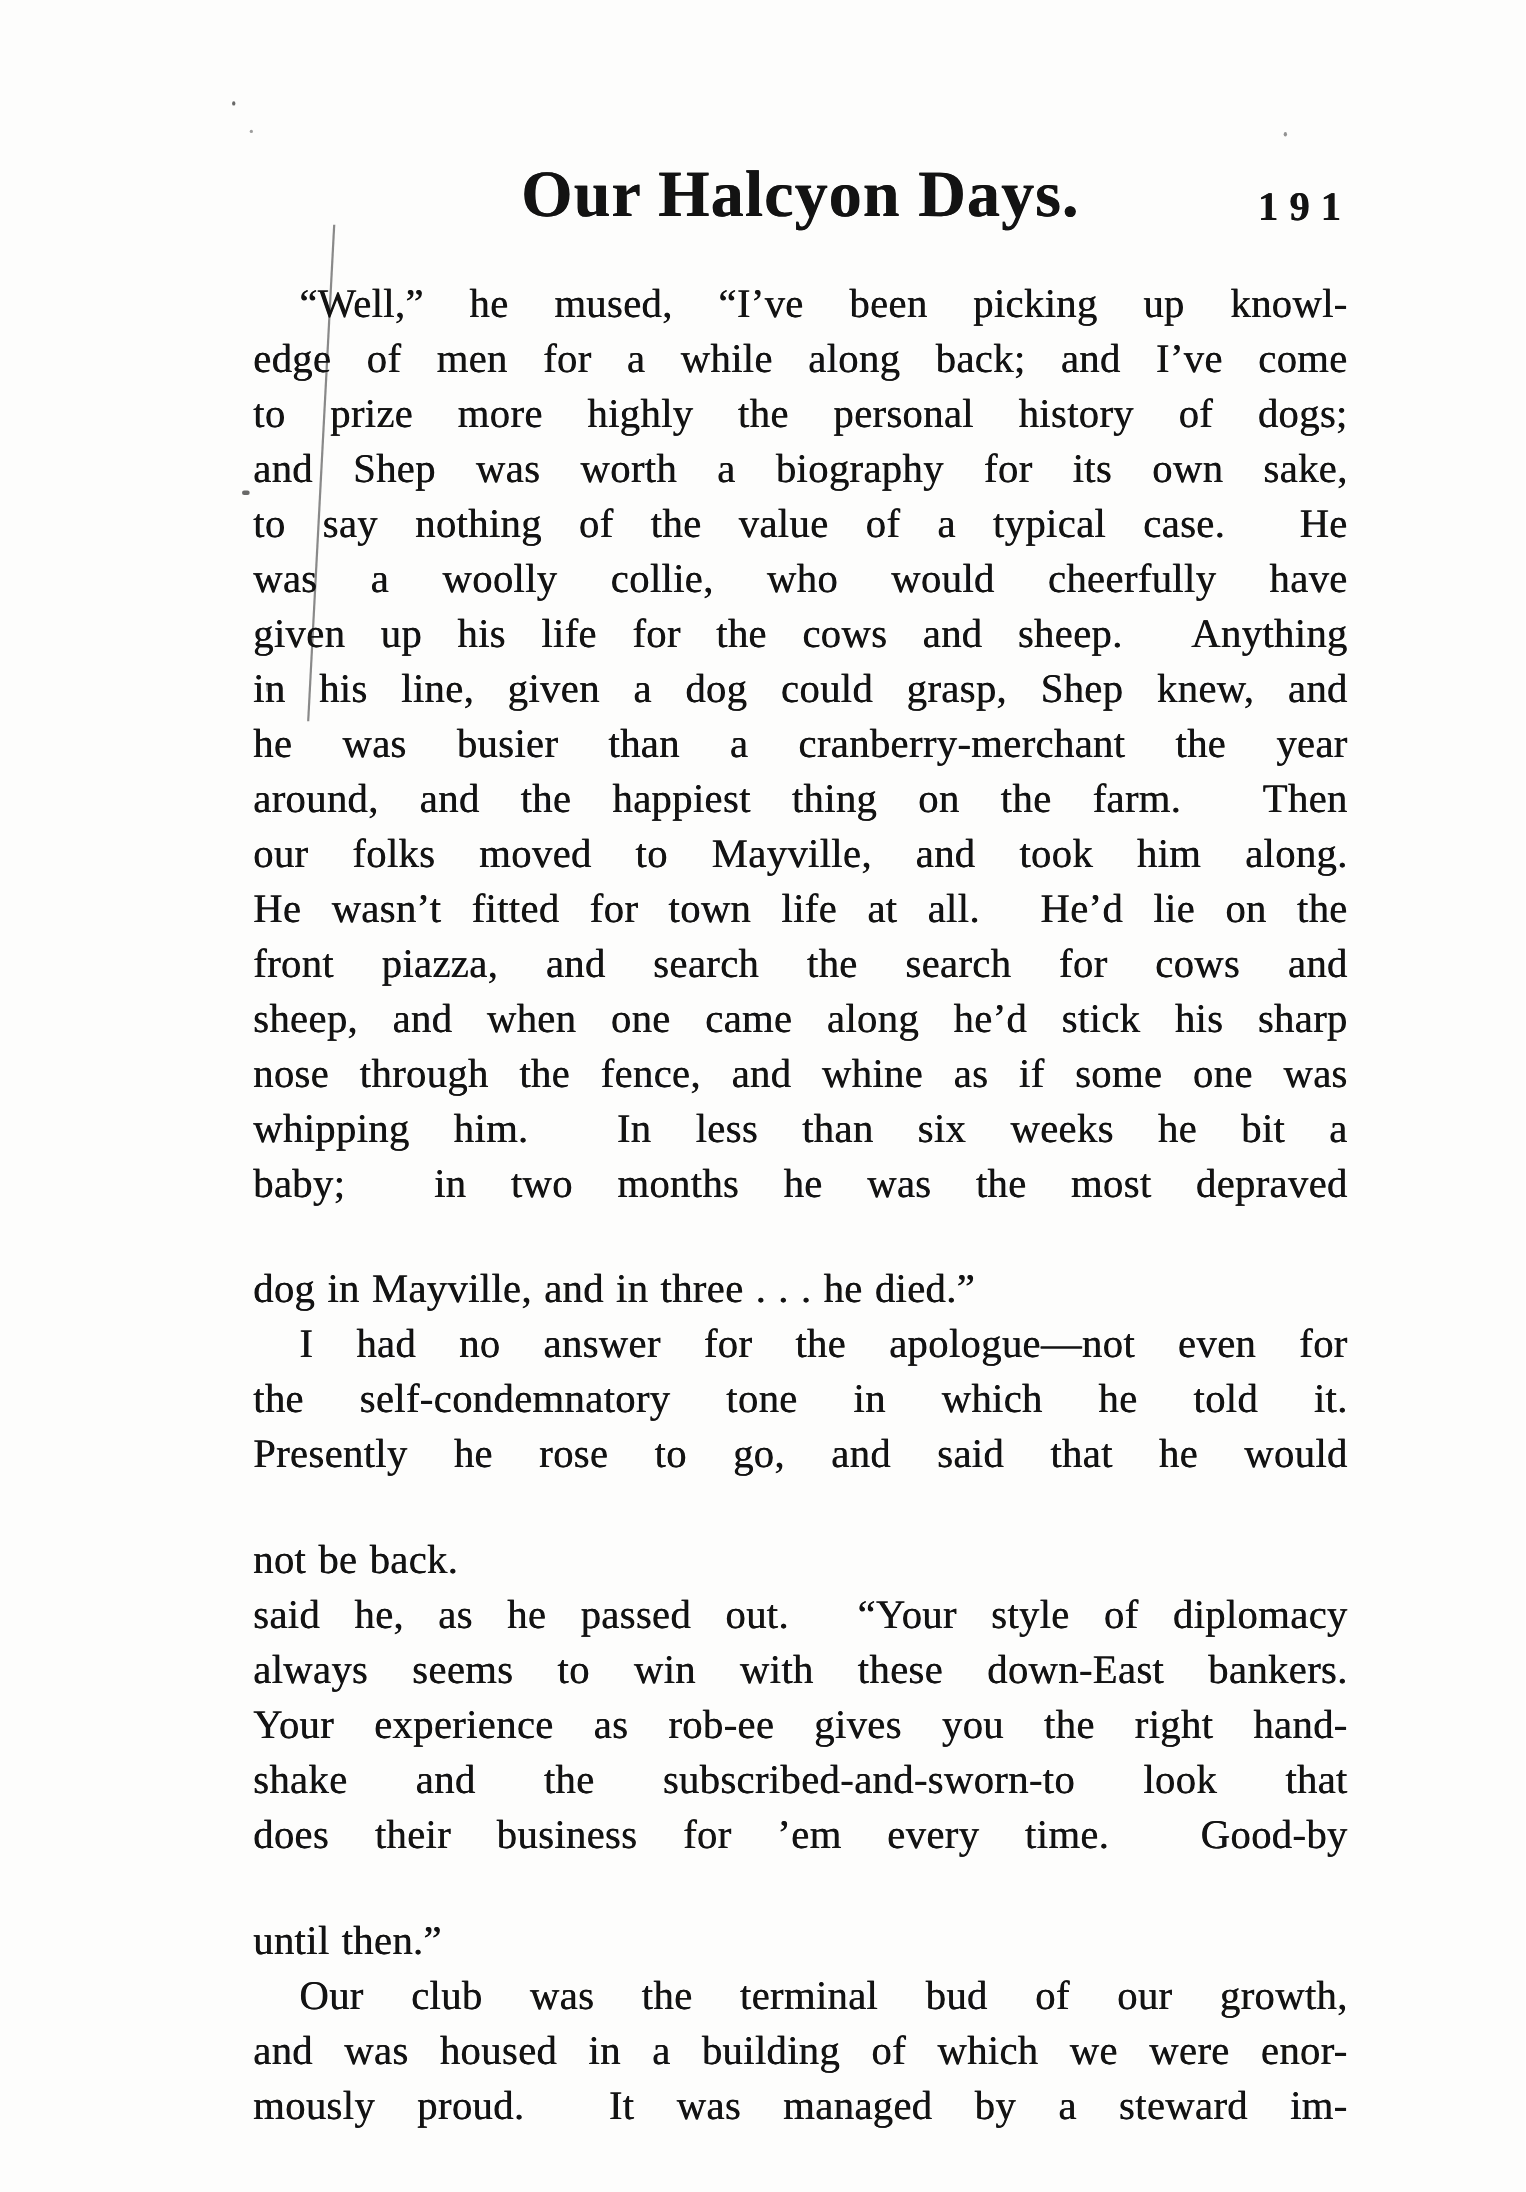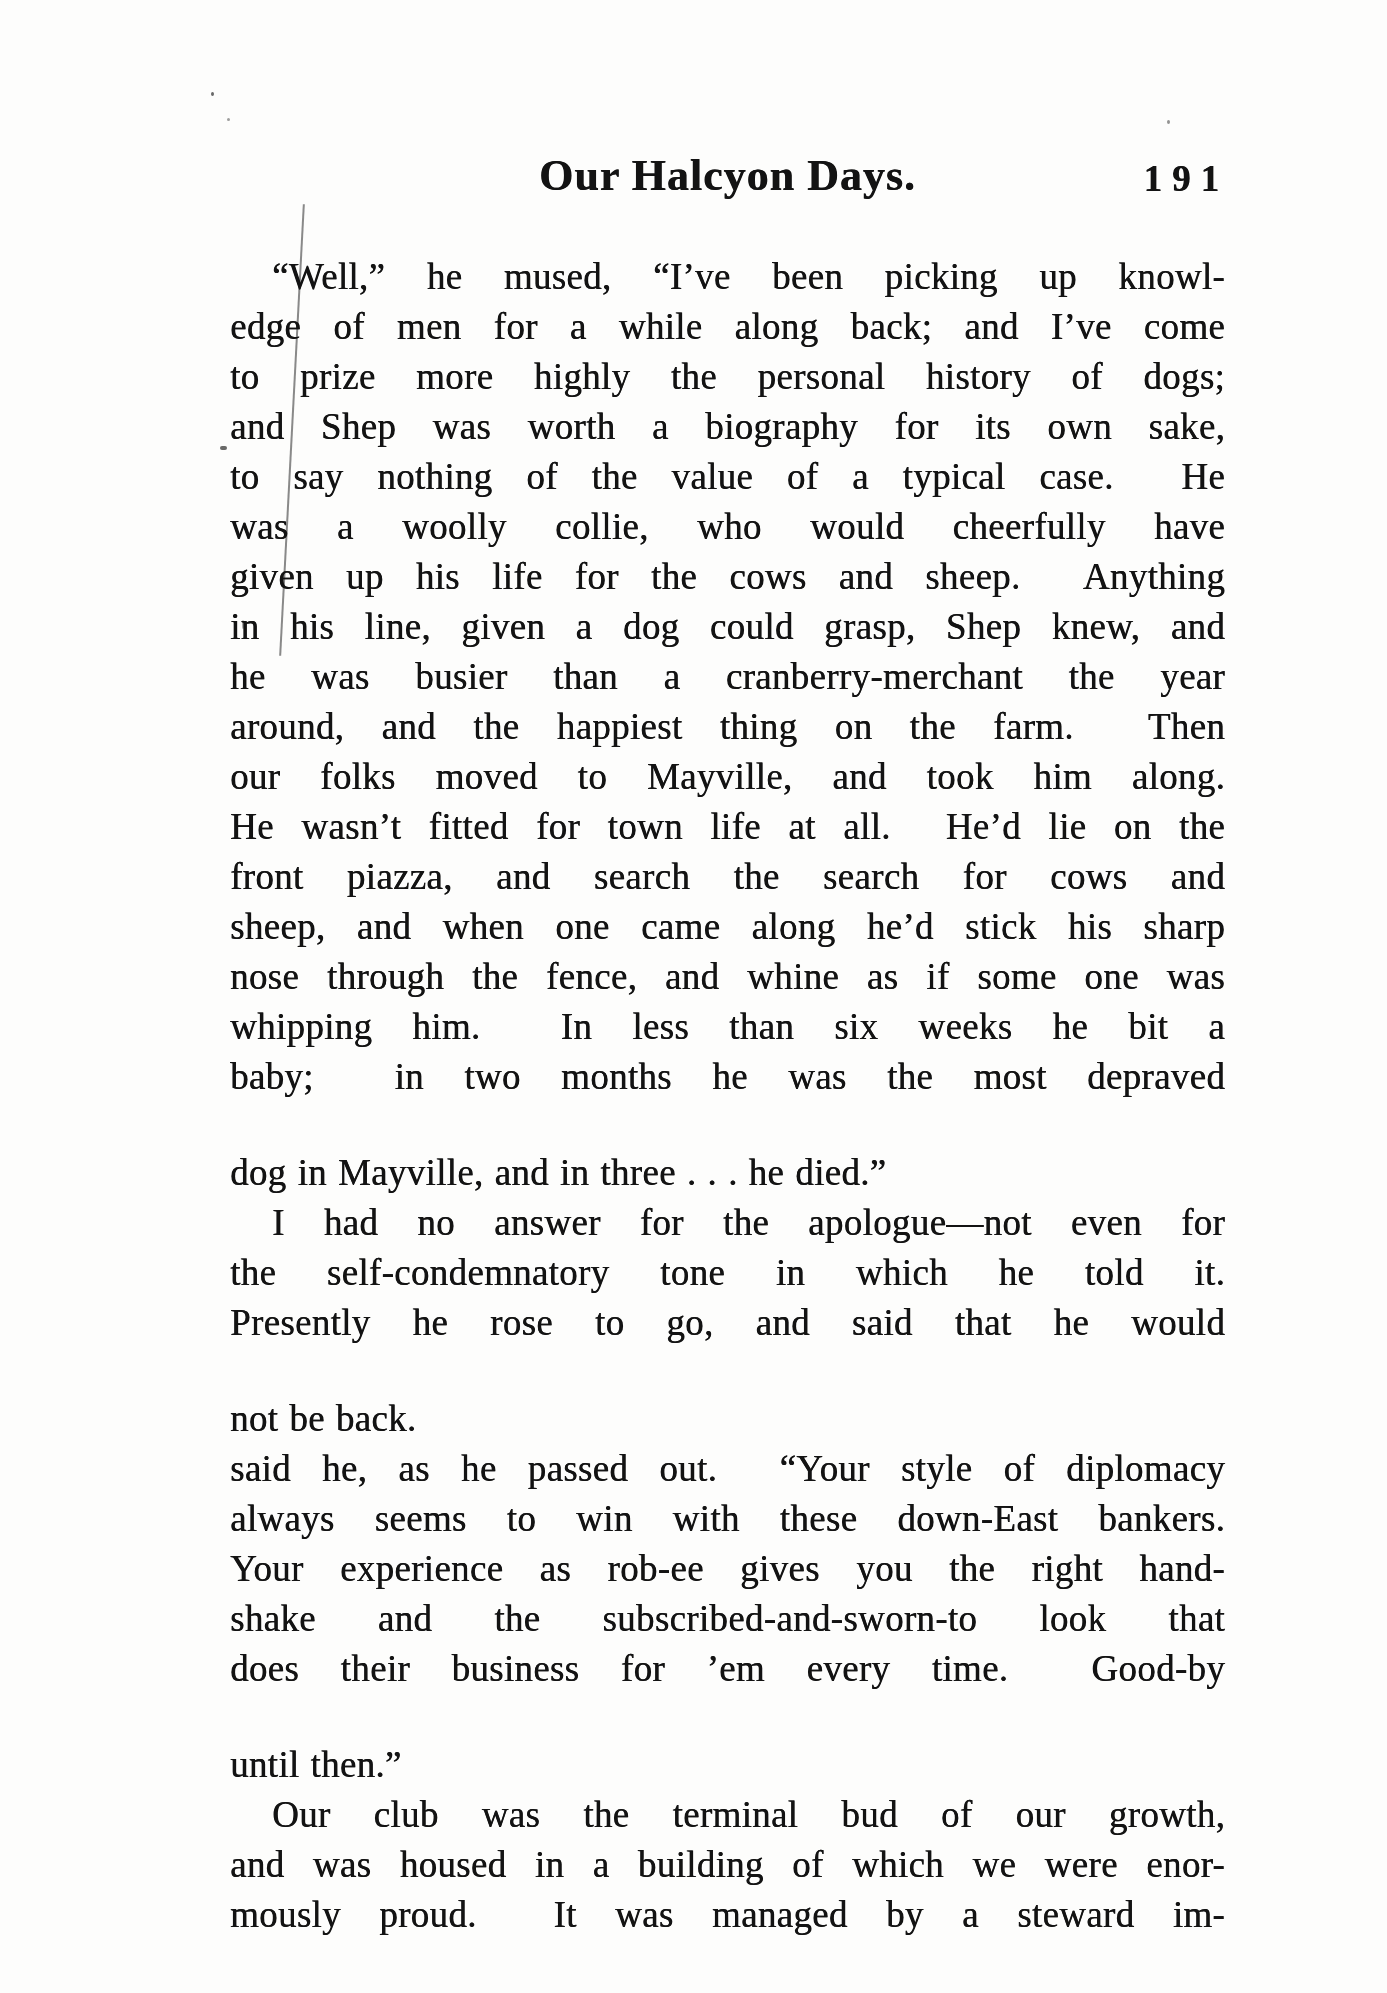--- a/index.html
+++ b/index.html
@@ -22,30 +22,30 @@
     left: 230px;
     top: 148px;
     width: 995px;
     height: 60px;
   }
   .head-title {
     position: absolute;
     left: 0;
     right: 0;
     text-align: center;
-    font-size: 44px;
+    font-size: 60px;
     font-weight: bold;
     letter-spacing: 1px;
     line-height: 56px;
     text-shadow: 0.4px 0 currentColor;
   }
   .page-number {
     position: absolute;
     right: -4px;
-    top: 6px;
+    top: 16px;
     font-size: 37px;
     font-weight: bold;
     letter-spacing: 10px;
     line-height: 50px;
     text-shadow: 0.4px 0 currentColor;
   }
   
   .text-block {
     position: absolute;
     left: 230px;

